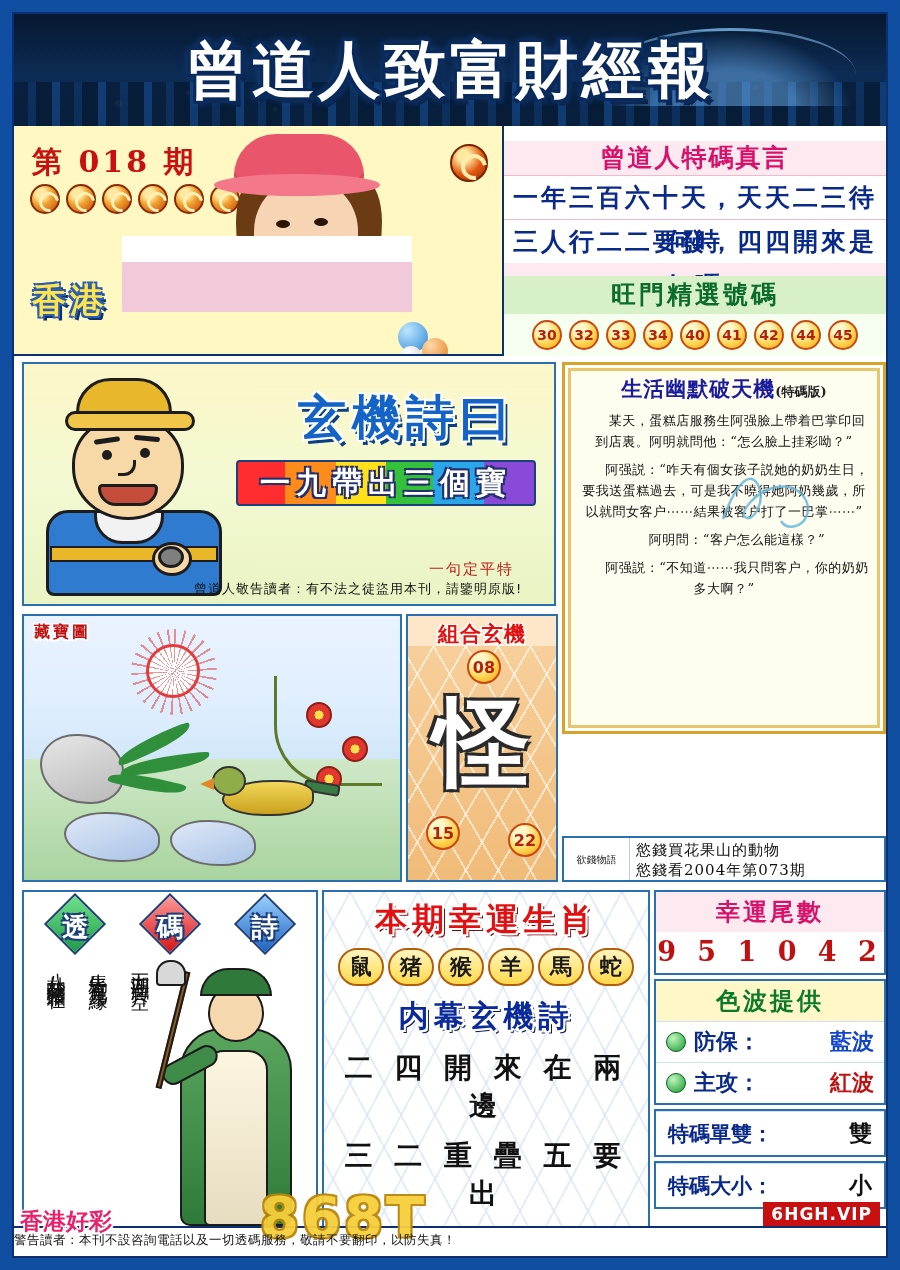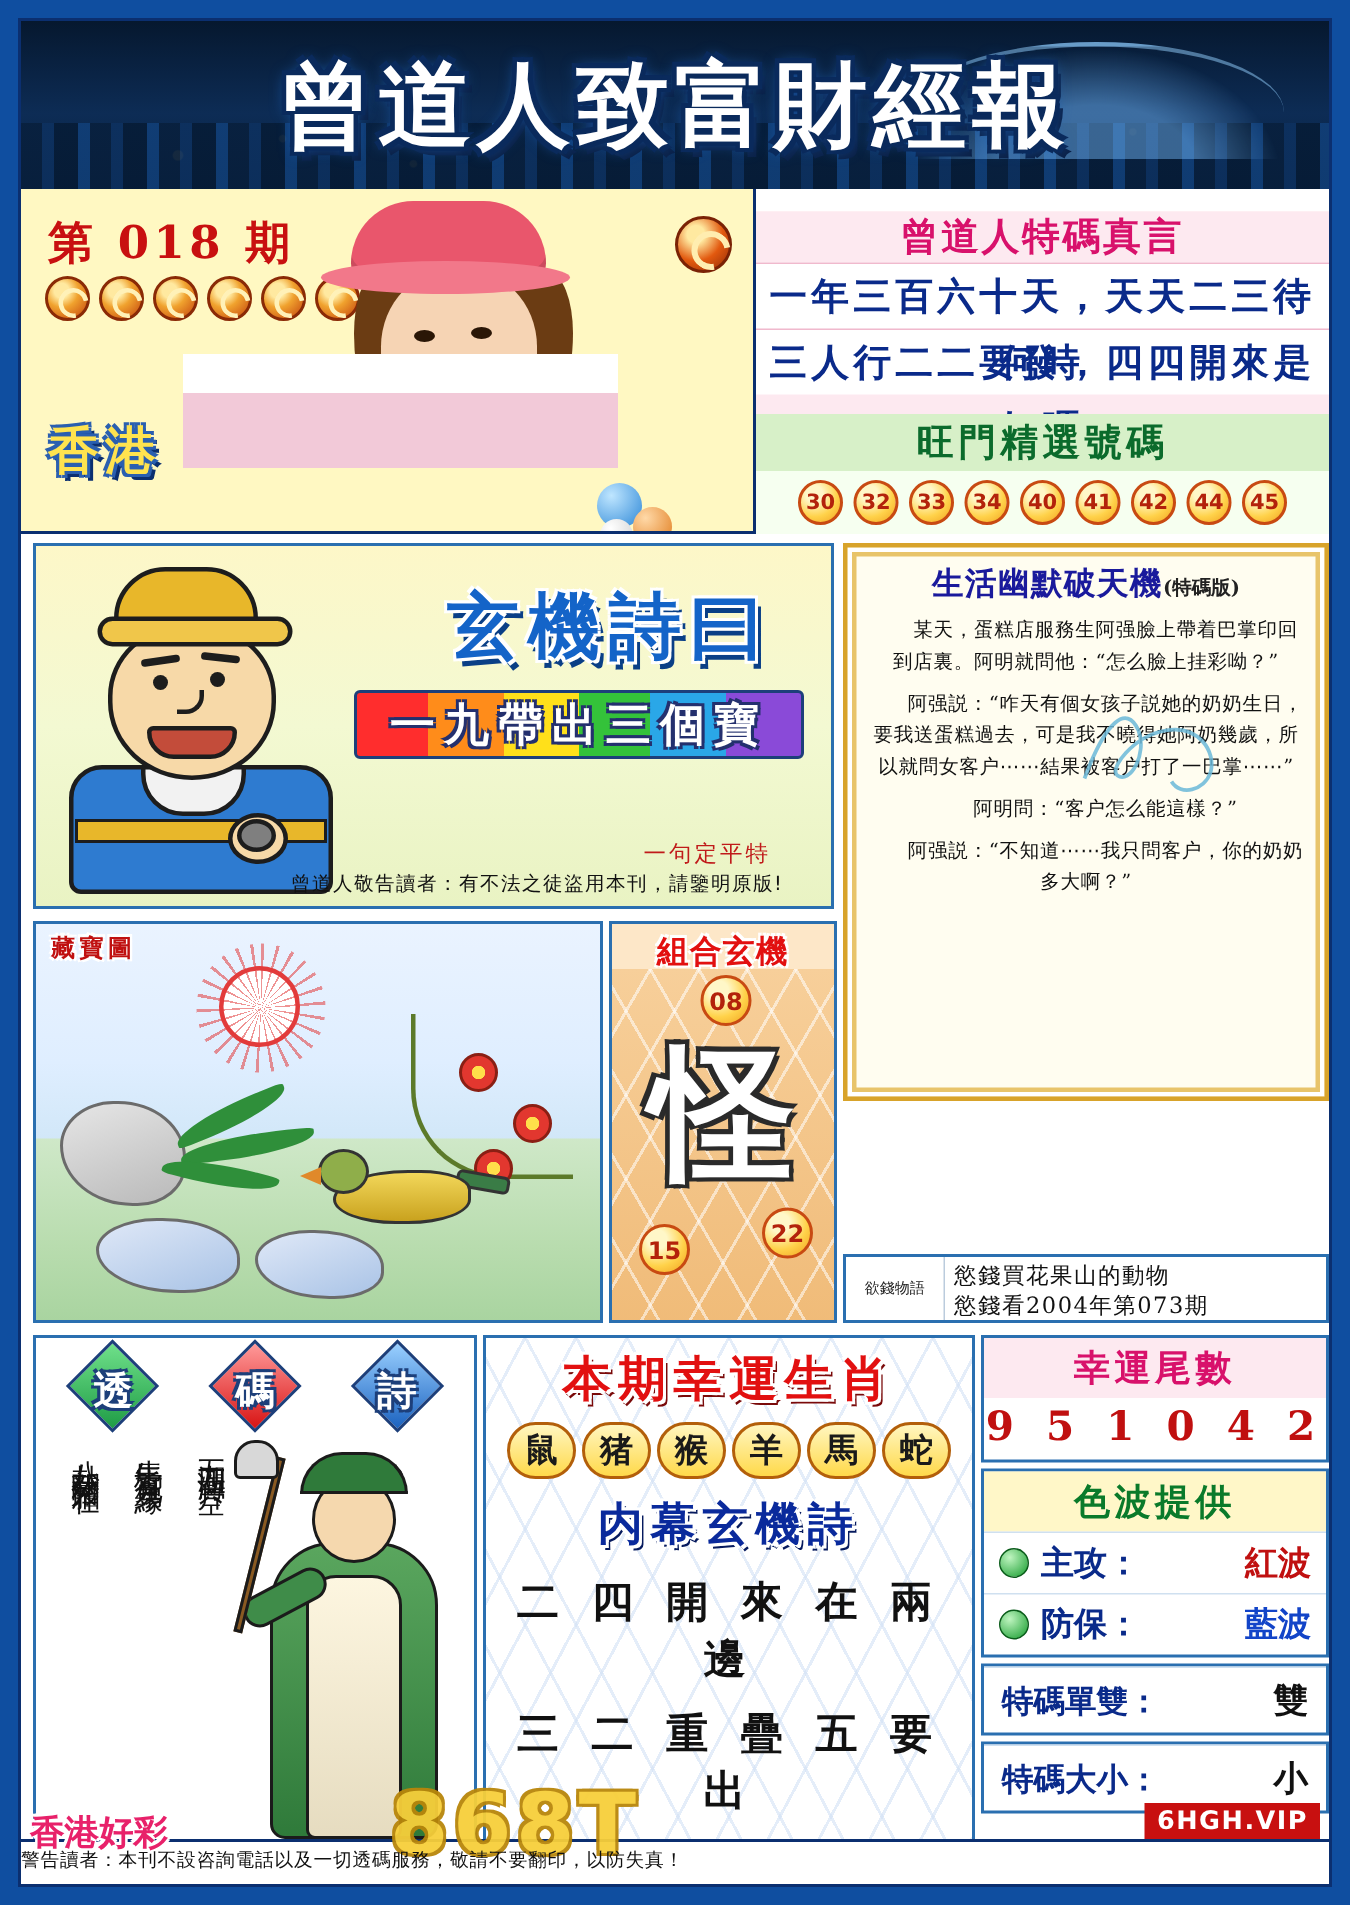--- a/index.html
+++ b/index.html
@@ -342,21 +342,21 @@
   }
   .combo-ball {
     position:absolute; width:34px; height:34px; border-radius:50%;
     border:2px solid #c84a12;
     background:radial-gradient(circle at 34% 28%, #fff7c8 0 22%, #ffd24a 60%, #f0a01e 100%);
     display:flex; align-items:center; justify-content:center;
     font-weight:bold; font-size:16px; color:#b3220b;
   }
   .combo-ball.top { left:59px; top:34px; }
   .combo-ball.bl  { left:18px; top:200px; }
-  .combo-ball.br  { left:100px; top:189px; }
+  .combo-ball.br  { left:100px; top:207px; }
   .combo-char {
     position:absolute; left:0; top:76px; width:100%; text-align:center;
     font-family:"DejaVu Serif","Liberation Serif",serif;
     font-size:96px; font-weight:bold; color:#ffffff;
     text-shadow:-3px -3px 0 #2a2a2a,3px -3px 0 #2a2a2a,-3px 3px 0 #2a2a2a,3px 3px 0 #2a2a2a;
     line-height:100px;
   }
 
   
   .tips {
@@ -767,30 +767,30 @@
       <div class="lucky-line">送 ： 有 數 二 十 九</div>
     </div>
 
     <div class="rcol">
       <div class="rbox">
         <div class="rbox-title weishu-title">幸運尾數</div>
         <div class="weishu-nums">9 5 1 0 4 2</div>
       </div>
       <div class="rbox">
         <div class="rbox-title sebo-title">色波提供</div>
+        <div class="borow blue">
+          <span class="dot"></span>
+          <span class="k">防保：</span>
+          <span class="v">藍波</span>
+        </div>
         <div class="borow">
           <span class="dot"></span>
           <span class="k">主攻：</span>
           <span class="v">紅波</span>
         </div>
-        <div class="borow blue">
-          <span class="dot"></span>
-          <span class="k">防保：</span>
-          <span class="v">藍波</span>
-        </div>
       </div>
       <div class="rbox">
         <div class="srow">
           <span>特碼單雙：</span>
           <span class="v">雙</span>
         </div>
       </div>
       <div class="rbox">
         <div class="srow">
           <span>特碼大小：</span>

